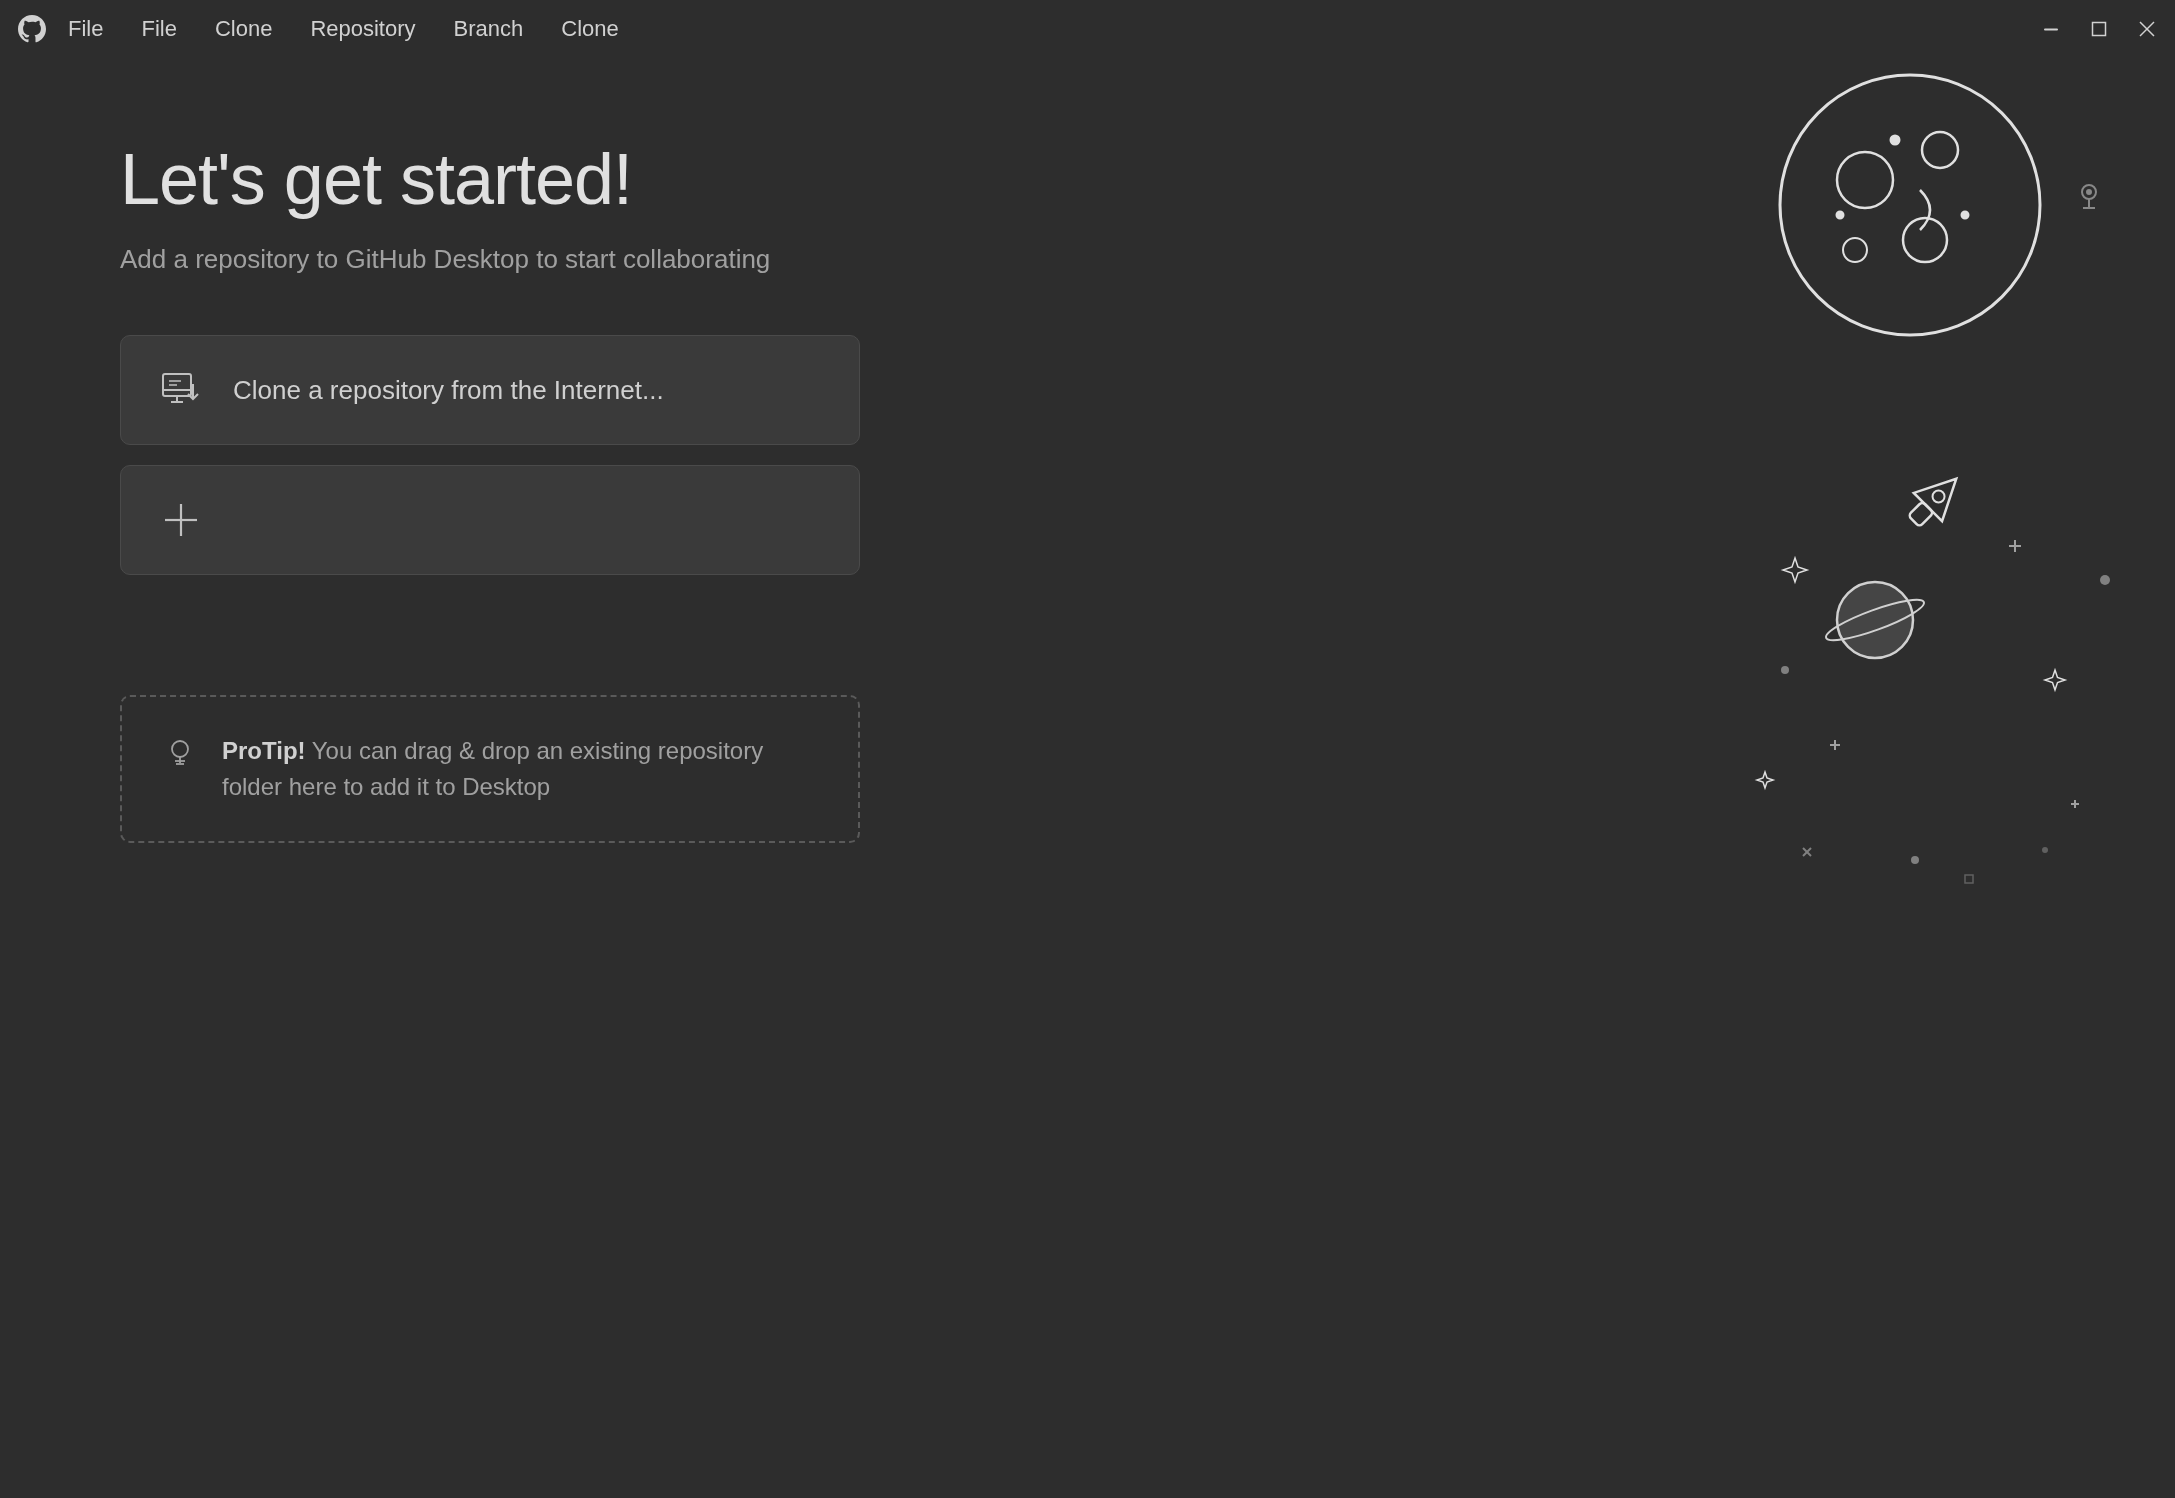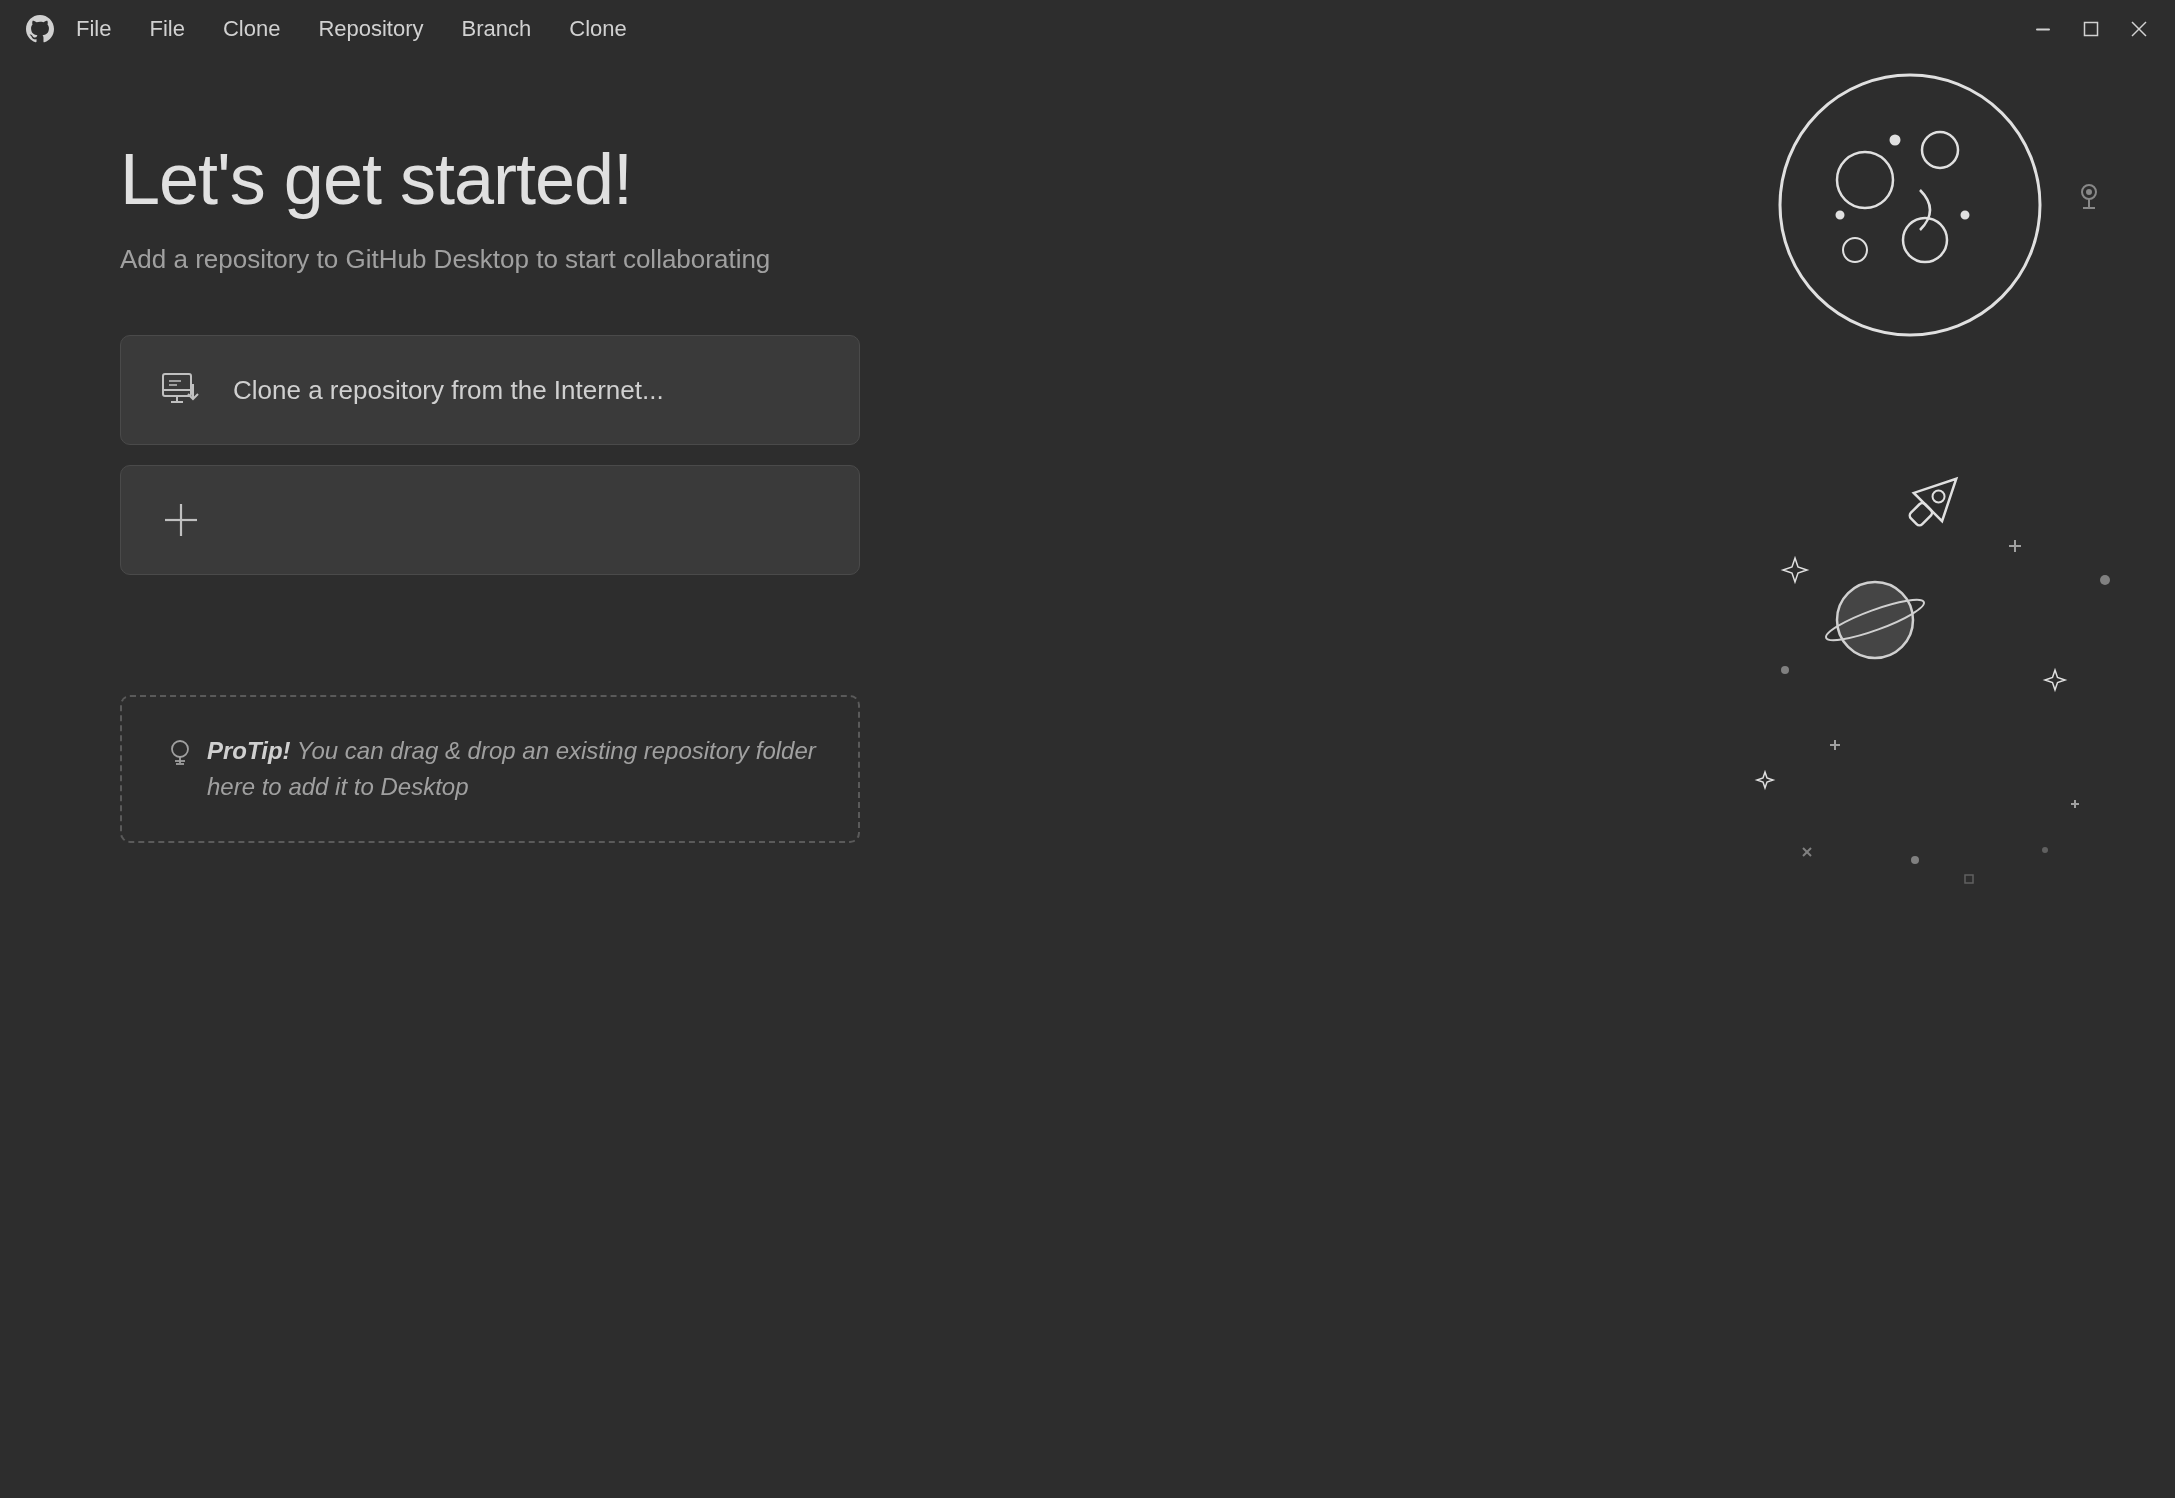--- a/index.html
+++ b/index.html
@@ -13,21 +13,21 @@
       overflow: hidden;
       position: relative;
     }
 
     
     .titlebar {
       display: flex;
       align-items: center;
       height: 58px;
       background-color: #2d2d2d;
-      padding: 0 24px;
+      padding: 0 16px;
       position: relative;
       z-index: 10;
     }
 
     .titlebar-logo {
       width: 32px;
       height: 32px;
       margin-right: 16px;
     }
 
@@ -118,22 +118,21 @@
 
     
     .pro-tip {
       margin-top: 120px;
       width: 740px;
       border: 2px dashed #5a5a5a;
       border-radius: 10px;
       padding: 36px 40px;
       display: flex;
       align-items: flex-start;
-      gap: 9px;
-      font-style: italic;
+      gap: 24px;
     }
 
     .pro-tip-icon {
       width: 36px;
       height: 36px;
       flex-shrink: 0;
       color: #a0a0a0;
       margin-top: 2px;
     }
 

